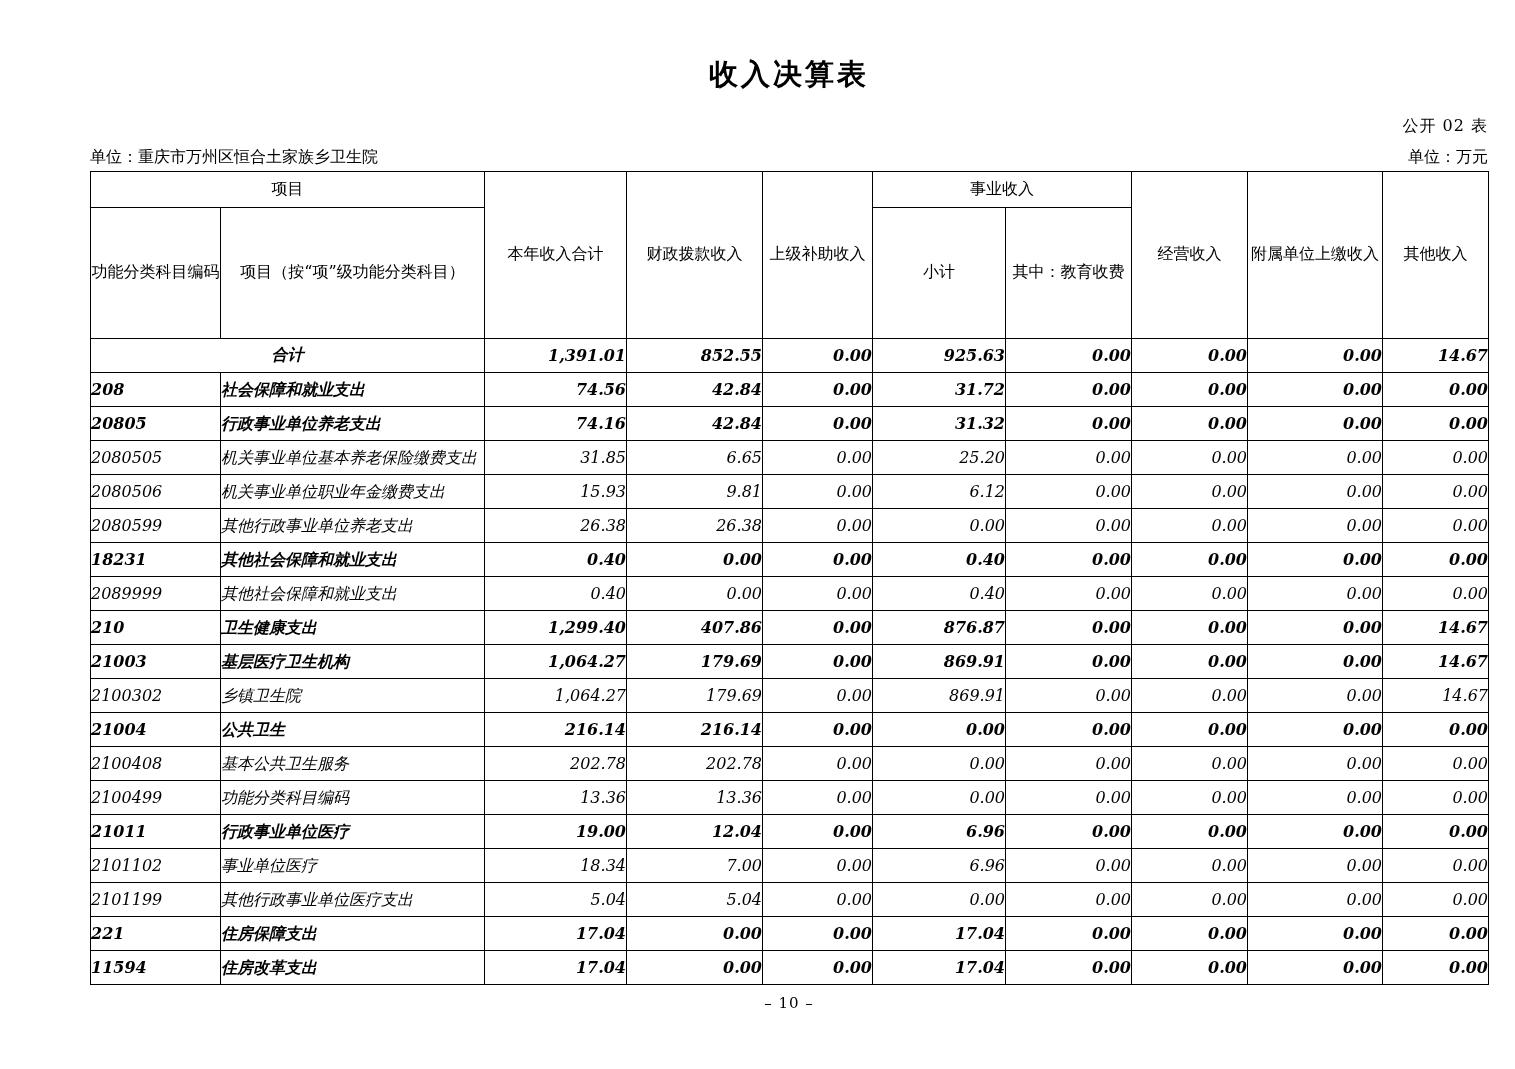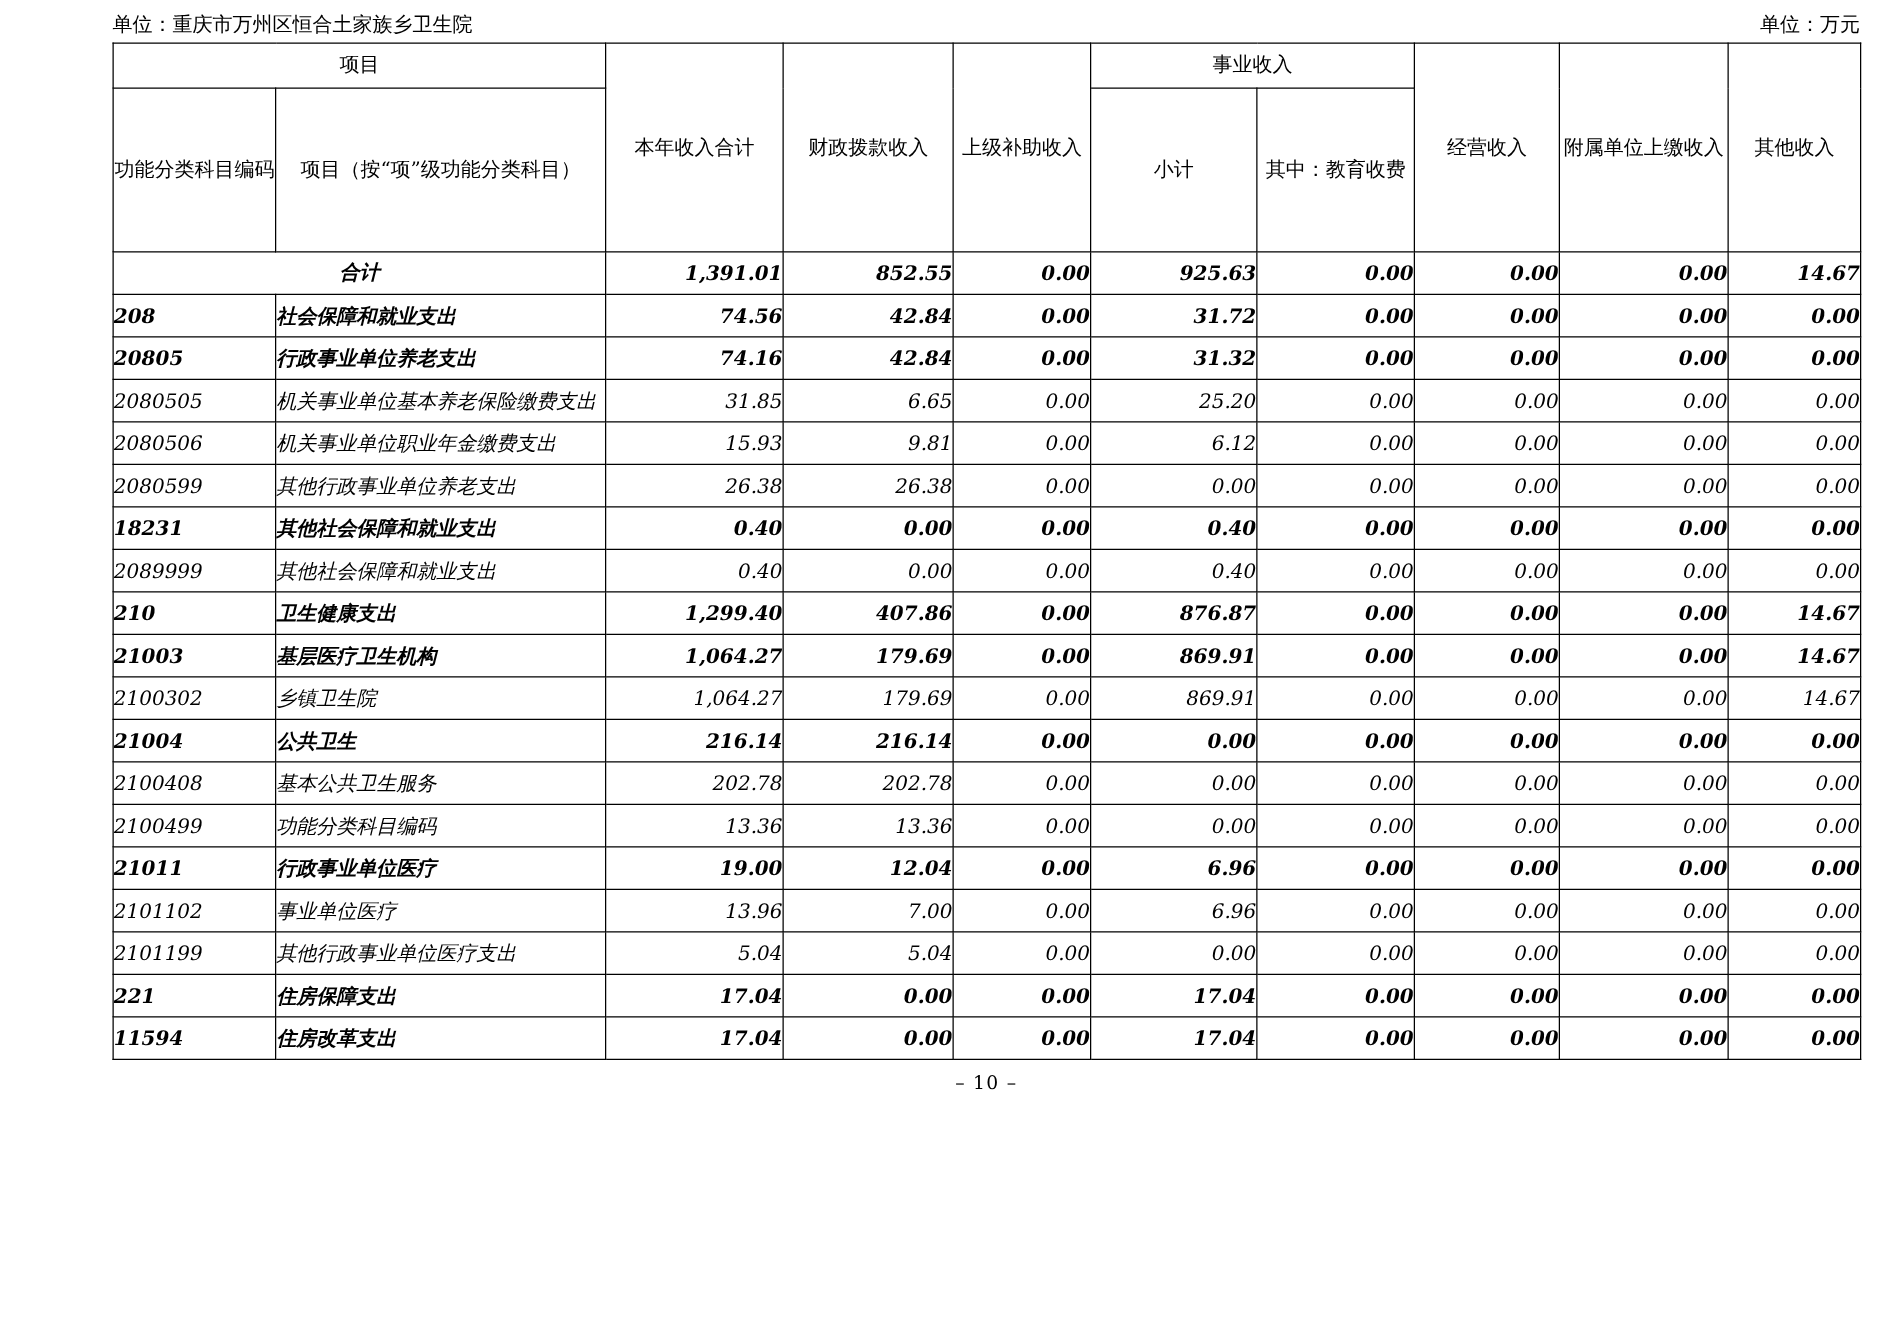--- a/index.html
+++ b/index.html
@@ -50,21 +50,23 @@
   tr.bold td{font-weight:bold;}
   .page-footer{
     text-align:center;font-size:15px;margin-top:9px;letter-spacing:1px;
   }
 </style>
 </head>
 <body>
 
 <div class="sheet">
 
-
+  <div class="doc-title">收入决算表</div>
+
+  <div class="table-code-line">公开 02 表</div>
 
   <div class="meta-line">
     <span>单位：重庆市万州区恒合土家族乡卫生院</span>
     <span>单位：万元</span>
   </div>
 
   <table class="budget">
     <colgroup>
       <col style="width:130px">
         <col style="width:264px">
@@ -271,21 +273,21 @@
           <td class="num">0.00</td>
           <td class="num">6.96</td>
           <td class="num">0.00</td>
           <td class="num">0.00</td>
           <td class="num">0.00</td>
           <td class="num">0.00</td>
         </tr>
         <tr>
           <td class="code">2101102</td>
           <td class="item">事业单位医疗</td>
-          <td class="num">13.96</td>
+          <td class="num">18.34</td>
           <td class="num">7.00</td>
           <td class="num">0.00</td>
           <td class="num">6.96</td>
           <td class="num">0.00</td>
           <td class="num">0.00</td>
           <td class="num">0.00</td>
           <td class="num">0.00</td>
         </tr>
         <tr>
           <td class="code">2101199</td>

